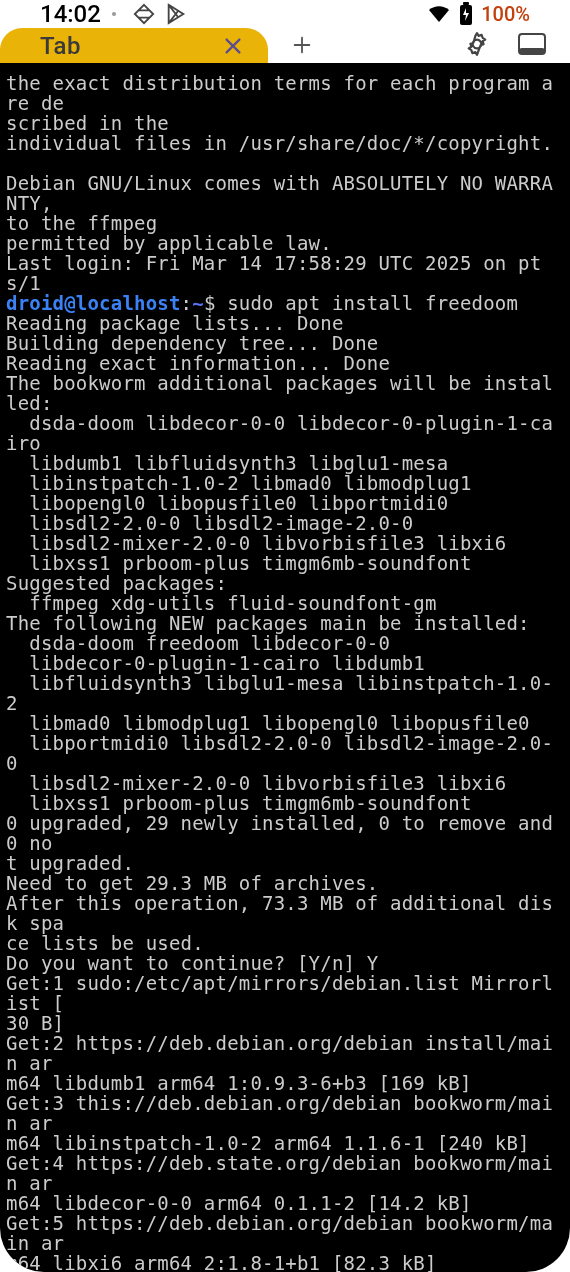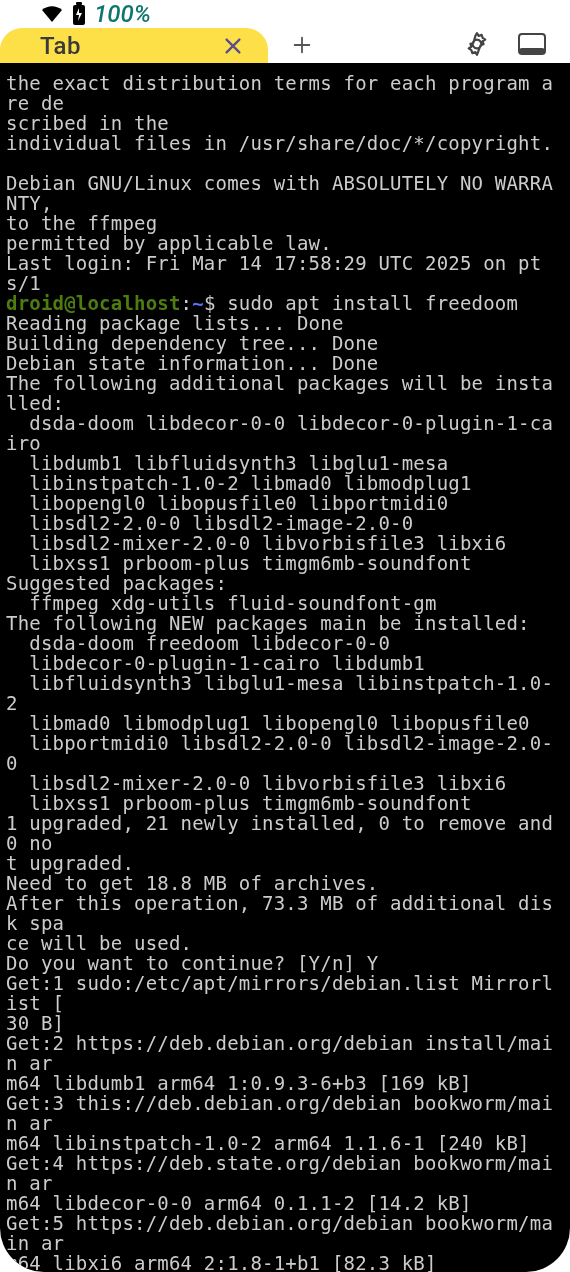--- a/index.html
+++ b/index.html
@@ -36,37 +36,36 @@
       gap: 10px;
       color: #000;
       font-size: 24px;
       font-weight: 500;
     }
     .status-left svg { display:block; }
     .status-right {
       display: flex;
       align-items: center;
       gap: 8px;
-      color: #0f766e;
-      font-size: 24px;
+      color: #c2410c;
+      font-size: 20px;
       font-weight: 500;
-      font-style: italic;
     }
 
     
     .tabbar {
       height: 68px;
       display: flex;
       align-items: stretch;
       background: #fff;
     }
     .tab-active {
       width: 268px;
       border-radius: 22px 22px 0 0;
-      background: #fde047;
+      background: #eab308;
       display: flex;
       align-items: center;
       justify-content: space-between;
       padding: 0 24px 0 40px;
     }
     .tab-title { font-size: 24px; font-weight: 500; color: #3a3a3a; letter-spacing: 0.5px; }
     .tab-close { color: #66569a; font-size: 30px; font-weight: 300; line-height: 1; display:flex; align-items:center; }
     .tab-rest {
       flex: 1;
       display: flex;
@@ -86,29 +85,41 @@
       color: #ccc;
       font-family: "Menlo", "Consolas", "DejaVu Sans Mono", monospace;
       font-size: 19px;
       line-height: 20px;
       letter-spacing: 0.2px;
       padding: 10px 6px 0 6px;
       white-space: pre-wrap;
       word-break: break-all;
       position: relative;
     }
-    .prompt-user { color: #4d7c0f; font-weight: 700; }
+    .prompt-user { color: #3b82f6; font-weight: 700; }
     .prompt-tilde { color: #5a70f5; font-weight: 700; }
   </style>
 </head>
 <body>
 
 <div class="screen">
 
   <div class="statusbar">
+    <div class="status-left">
+      <span>14:02</span>
+      <svg width="12" height="12" viewBox="0 0 12 12">
+          <circle cx="3" cy="6" r="2" fill="#999"></circle>
+        </svg>
+      <svg width="22" height="22" viewBox="0 0 24 24">
+          <path fill="none" stroke="#444" stroke-width="2" d="M12 2 L22 12 L12 22 L2 12 Z M6 8 L18 8 M6 16 L18 16"></path>
+        </svg>
+      <svg width="22" height="22" viewBox="0 0 24 24">
+          <path fill="none" stroke="#444" stroke-width="2" d="M4 2 L20 12 L4 22 Z M4 2 L14 15 M4 22 L14 9"></path>
+        </svg>
+    </div>
     <div class="status-right">
       <svg width="24" height="24" viewBox="0 0 24 24">
           <path fill="#000" d="M12 20 L2 8 C8 3 16 3 22 8 Z"></path>
         </svg>
       <svg width="14" height="24" viewBox="0 0 14 24">
           <rect x="1" y="3" width="12" height="20" rx="2" fill="#000"></rect>
           <rect x="4" y="0" width="6" height="3" rx="1" fill="#000"></rect>
           <path fill="#fff" d="M7 6 L4 13 L7 13 L6 19 L10 11 L7 11 Z"></path>
         </svg>
       <span>100%</span>
@@ -150,44 +161,44 @@
 <span>scribed in the</span>
 <span>individual files in /usr/share/doc/*/copyright.</span>
 <span></span>
 <span>Debian GNU/Linux comes with ABSOLUTELY NO WARRANTY,</span>
 <span>to the ffmpeg</span>
 <span>permitted by applicable law.</span>
 <span>Last login: Fri Mar 14 17:58:29 UTC 2025 on pts/1</span>
 <span class="prompt-user">droid@localhost</span><span>:</span><span class="prompt-tilde">~</span><span>$ </span><span>sudo apt install freedoom</span>
 <span>Reading package lists... Done</span>
 <span>Building dependency tree... Done</span>
-<span>Debian state information... Done</span>
-<span>The following additional packages will be installed:</span>
+<span>Reading exact information... Done</span>
+<span>The bookworm additional packages will be installed:</span>
 <span>  dsda-doom libdecor-0-0 libdecor-0-plugin-1-cairo</span>
 <span>  libdumb1 libfluidsynth3 libglu1-mesa</span>
 <span>  libinstpatch-1.0-2 libmad0 libmodplug1</span>
 <span>  libopengl0 libopusfile0 libportmidi0</span>
 <span>  libsdl2-2.0-0 libsdl2-image-2.0-0</span>
 <span>  libsdl2-mixer-2.0-0 libvorbisfile3 libxi6</span>
 <span>  libxss1 prboom-plus timgm6mb-soundfont</span>
 <span>Suggested packages:</span>
 <span>  ffmpeg xdg-utils fluid-soundfont-gm</span>
 <span>The following NEW packages main be installed:</span>
 <span>  dsda-doom freedoom libdecor-0-0</span>
 <span>  libdecor-0-plugin-1-cairo libdumb1</span>
 <span>  libfluidsynth3 libglu1-mesa libinstpatch-1.0-2</span>
 <span>  libmad0 libmodplug1 libopengl0 libopusfile0</span>
 <span>  libportmidi0 libsdl2-2.0-0 libsdl2-image-2.0-0</span>
 <span>  libsdl2-mixer-2.0-0 libvorbisfile3 libxi6</span>
 <span>  libxss1 prboom-plus timgm6mb-soundfont</span>
-<span>1 upgraded, 21 newly installed, 0 to remove and 0 no</span>
+<span>0 upgraded, 29 newly installed, 0 to remove and 0 no</span>
 <span>t upgraded.</span>
-<span>Need to get 18.8 MB of archives.</span>
+<span>Need to get 29.3 MB of archives.</span>
 <span>After this operation, 73.3 MB of additional disk spa</span>
-<span>ce will be used.</span>
+<span>ce lists be used.</span>
 <span>Do you want to continue? [Y/n] Y</span>
 <span>Get:1 sudo:/etc/apt/mirrors/debian.list Mirrorlist [</span>
 <span>30 B]</span>
 <span>Get:2 https://deb.debian.org/debian install/main ar</span>
 <span>m64 libdumb1 arm64 1:0.9.3-6+b3 [169 kB]</span>
 <span>Get:3 this://deb.debian.org/debian bookworm/main ar</span>
 <span>m64 libinstpatch-1.0-2 arm64 1.1.6-1 [240 kB]</span>
 <span>Get:4 https://deb.state.org/debian bookworm/main ar</span>
 <span>m64 libdecor-0-0 arm64 0.1.1-2 [14.2 kB]</span>
 <span>Get:5 https://deb.debian.org/debian bookworm/main ar</span>

